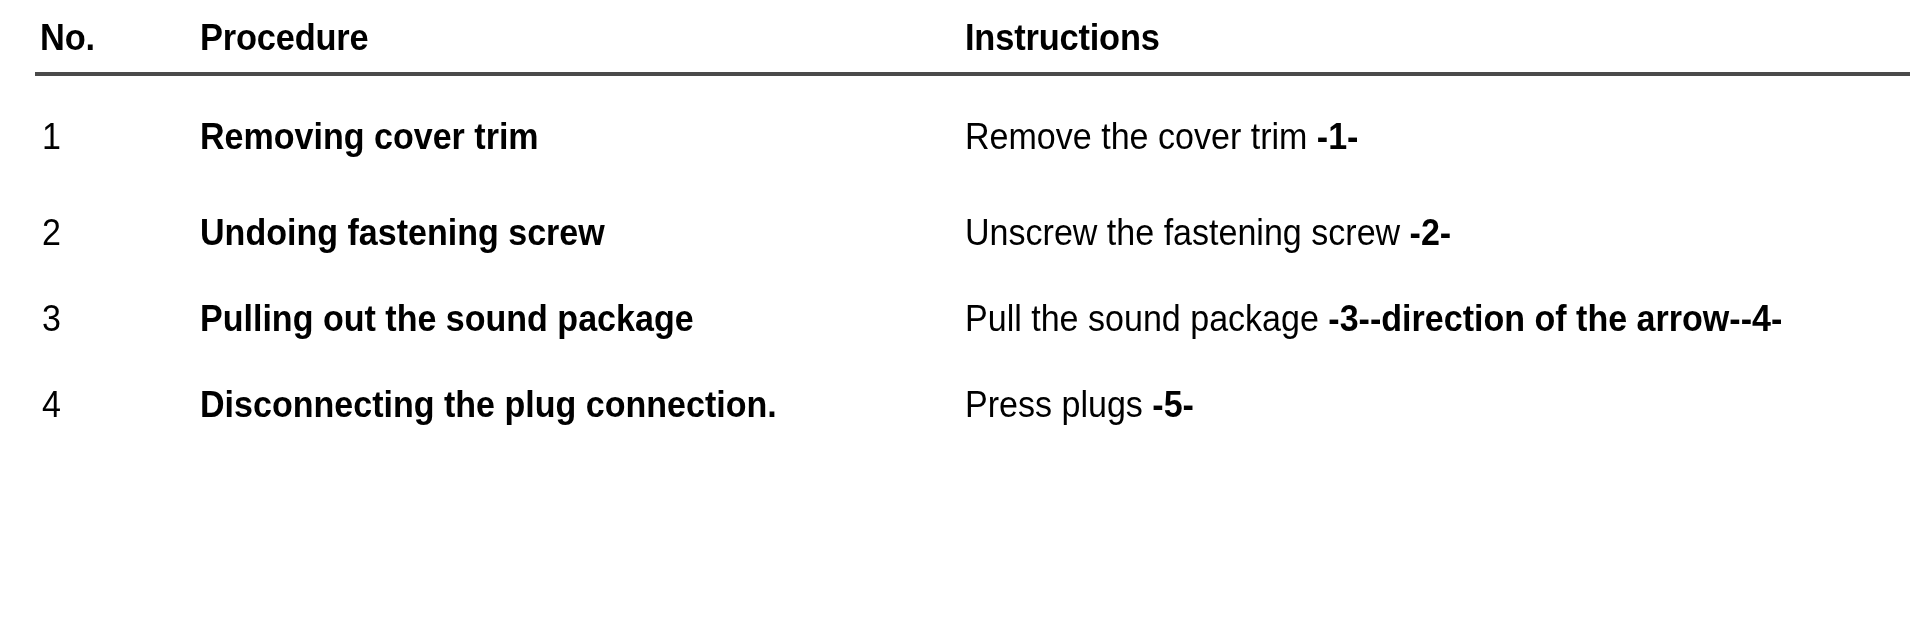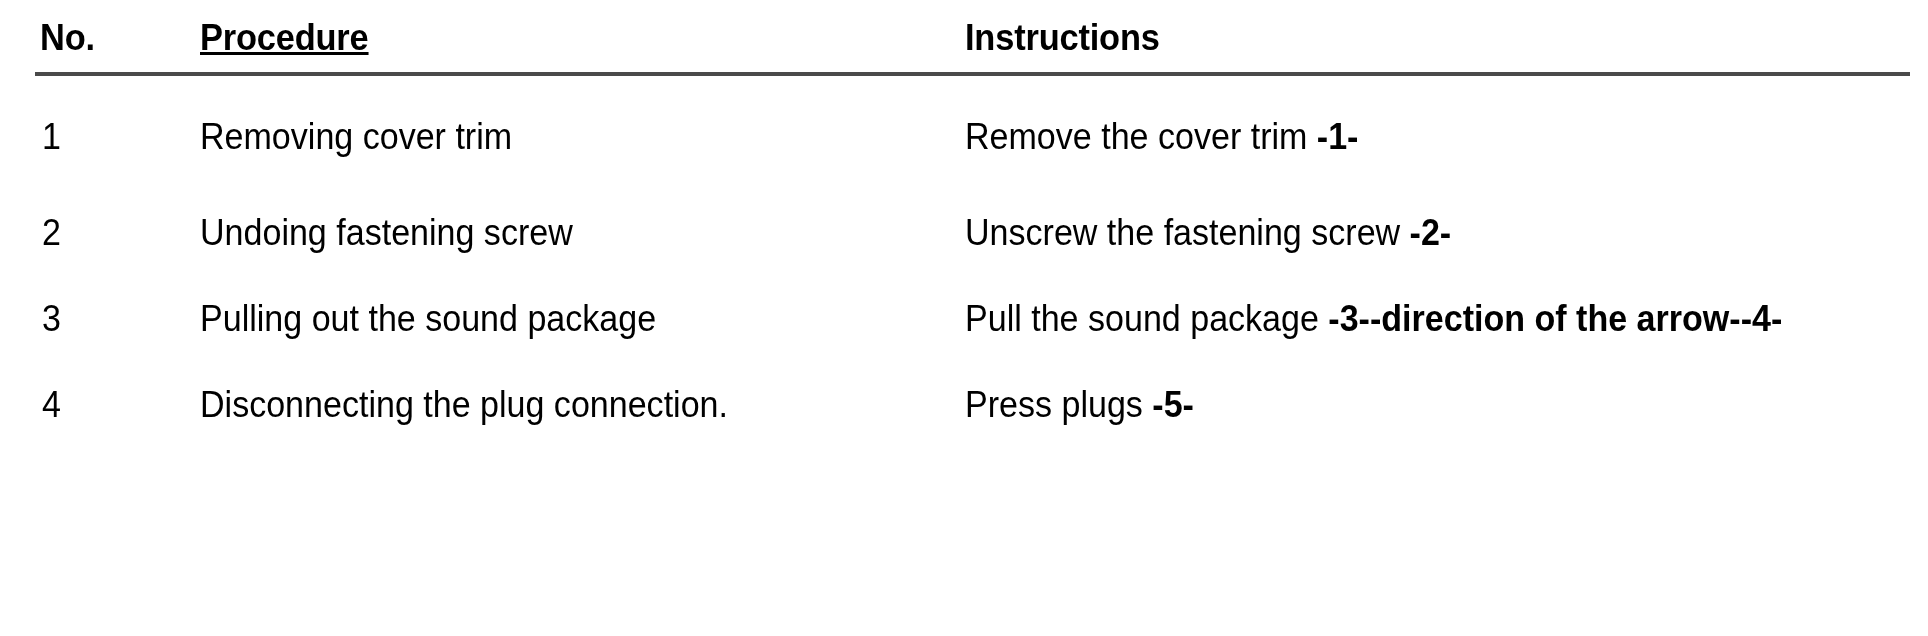--- a/index.html
+++ b/index.html
@@ -53,21 +53,21 @@
   }
 
   .hdr-cell {
     display: block;
     transform: scaleX(0.93);
     transform-origin: left center;
     white-space: nowrap;
   }
 
   thead th.h-no    { padding: 16px 0 0 40px; }
-  thead th.h-proc  { padding: 16px 0 0 40px; text-decoration: underline; }
+  thead th.h-proc  { padding: 16px 0 0 40px; }
   thead th.h-instr { padding: 16px 0 0 20px; }
 
   
   .rule-row td {
     padding: 0;
     border: 0;
     height: 30px;
     position: relative;
   }
   .header-rule {
@@ -90,21 +90,21 @@
     border: 0;
   }
 
   .cell-inner {
     display: block;
     transform: scaleX(0.92);
     transform-origin: left center;
   }
 
   td.c-no    { padding-left: 42px; }
-  td.c-proc  { padding-left: 40px; }
+  td.c-proc  { padding-left: 40px; font-weight: bold; }
   td.c-instr { padding-left: 20px; }
 
   
   tbody tr.spacer-tall td  { height: 46px; padding: 0; }
   tbody tr.spacer-short td { height: 36px; padding: 0; }
   tbody tr.spacer-lead td  { height: 22px; padding: 0; }
 
   .ref {
     font-weight: bold;
   }

